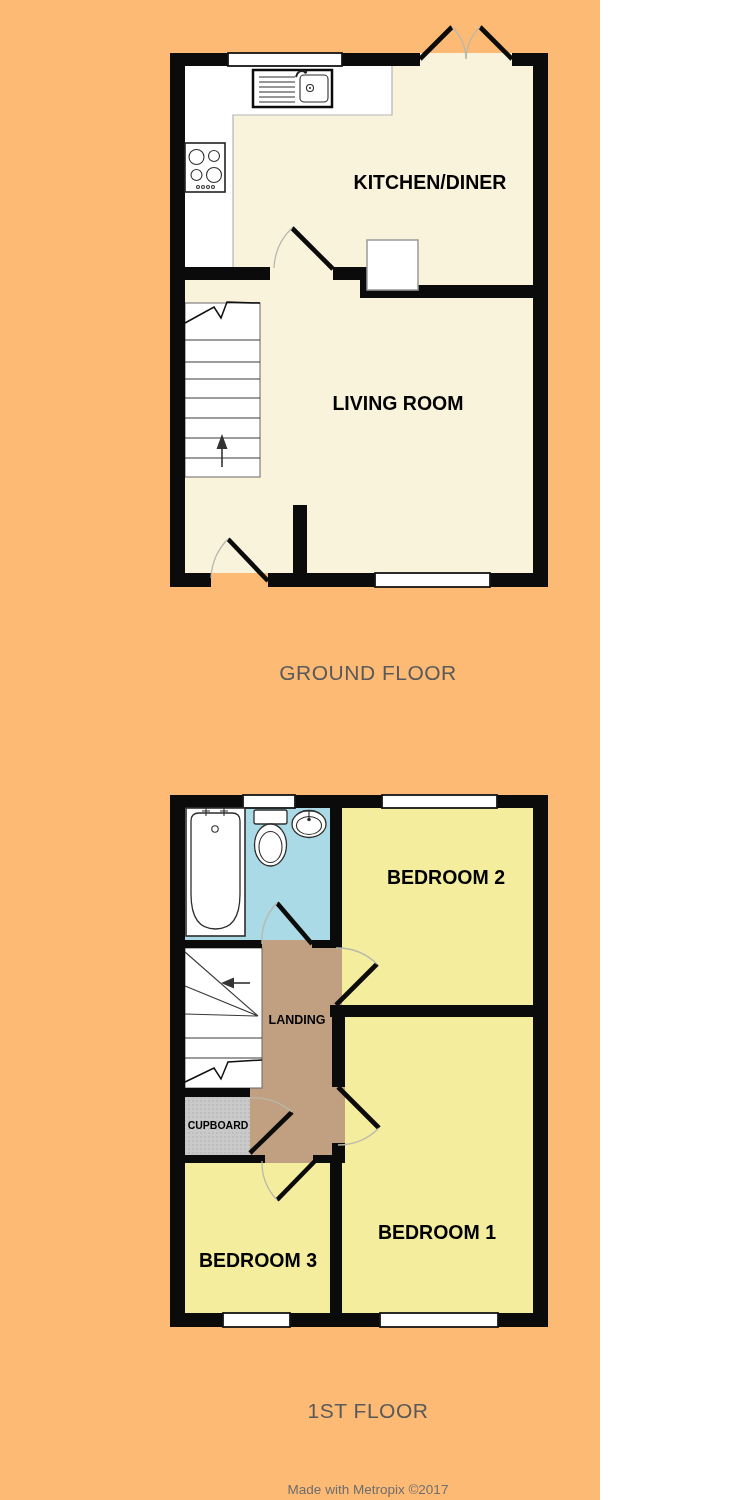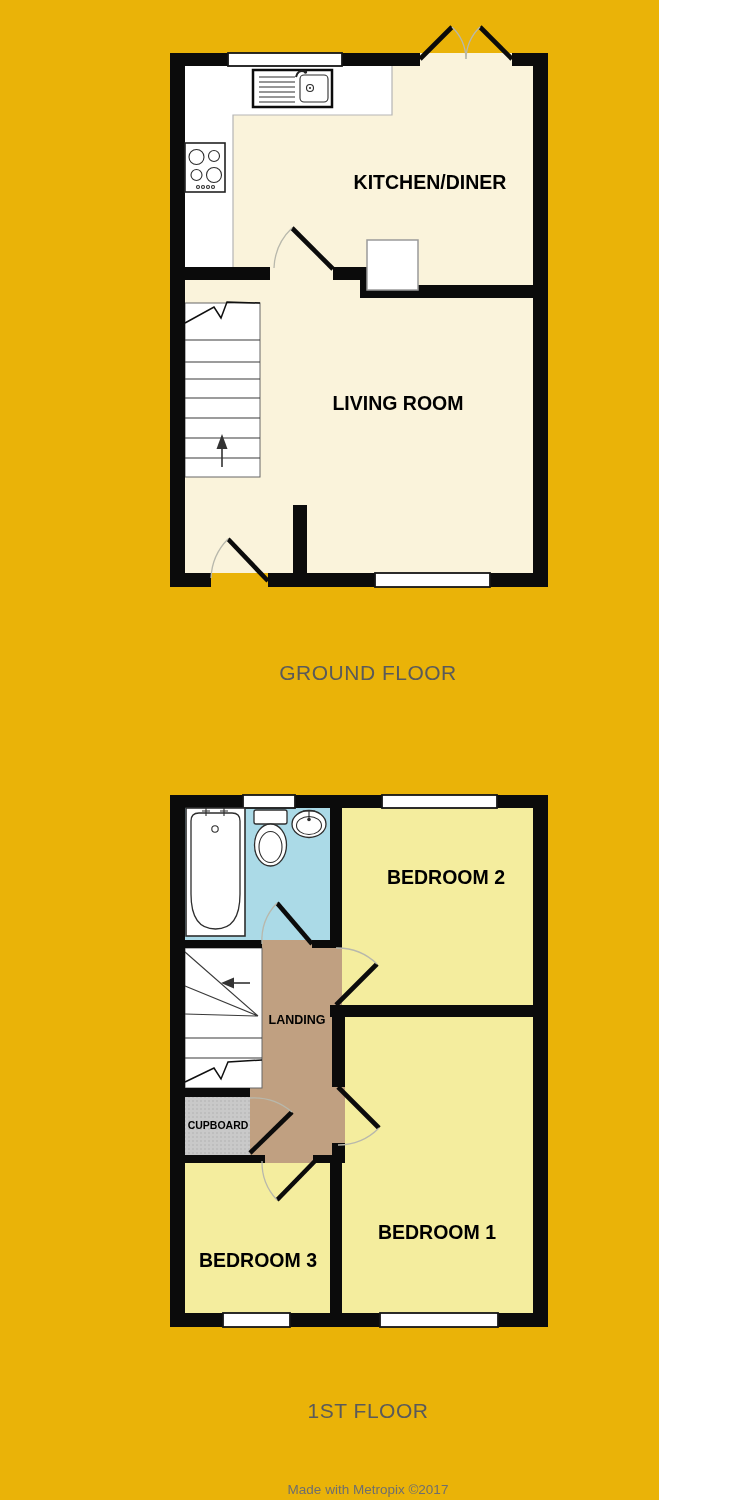--- a/index.html
+++ b/index.html
@@ -1,16 +1,16 @@
 <!DOCTYPE html>
 <html><head>
 <meta charset="utf-8">
 <style>
   html,body{margin:0;padding:0;background:#ffffff;}
-  .canvas{position:relative;width:659px;height:1500px;background:#eab308;overflow:hidden;
+  .canvas{position:relative;width:600px;height:1500px;background:#fdba74;overflow:hidden;
           font-family:"Liberation Sans", sans-serif;}
   svg text{font-family:"Liberation Sans", sans-serif;}
   .room-label{font-weight:bold;font-size:19.5px;}
   .room-label-sm{font-weight:bold;font-size:12.5px;}
   .room-label-xs{font-weight:bold;font-size:10.5px;}
   .floor-title{font-size:21px;letter-spacing:0.5px;}
   .credit-text{font-size:13.5px;}
   .window rect{fill:#ffffff;stroke:#161616;stroke-width:1.8;}
   .leafs line{stroke-width:4.6;stroke-linecap:butt;}
   .arcs path{fill:none;stroke-width:1.3;}

